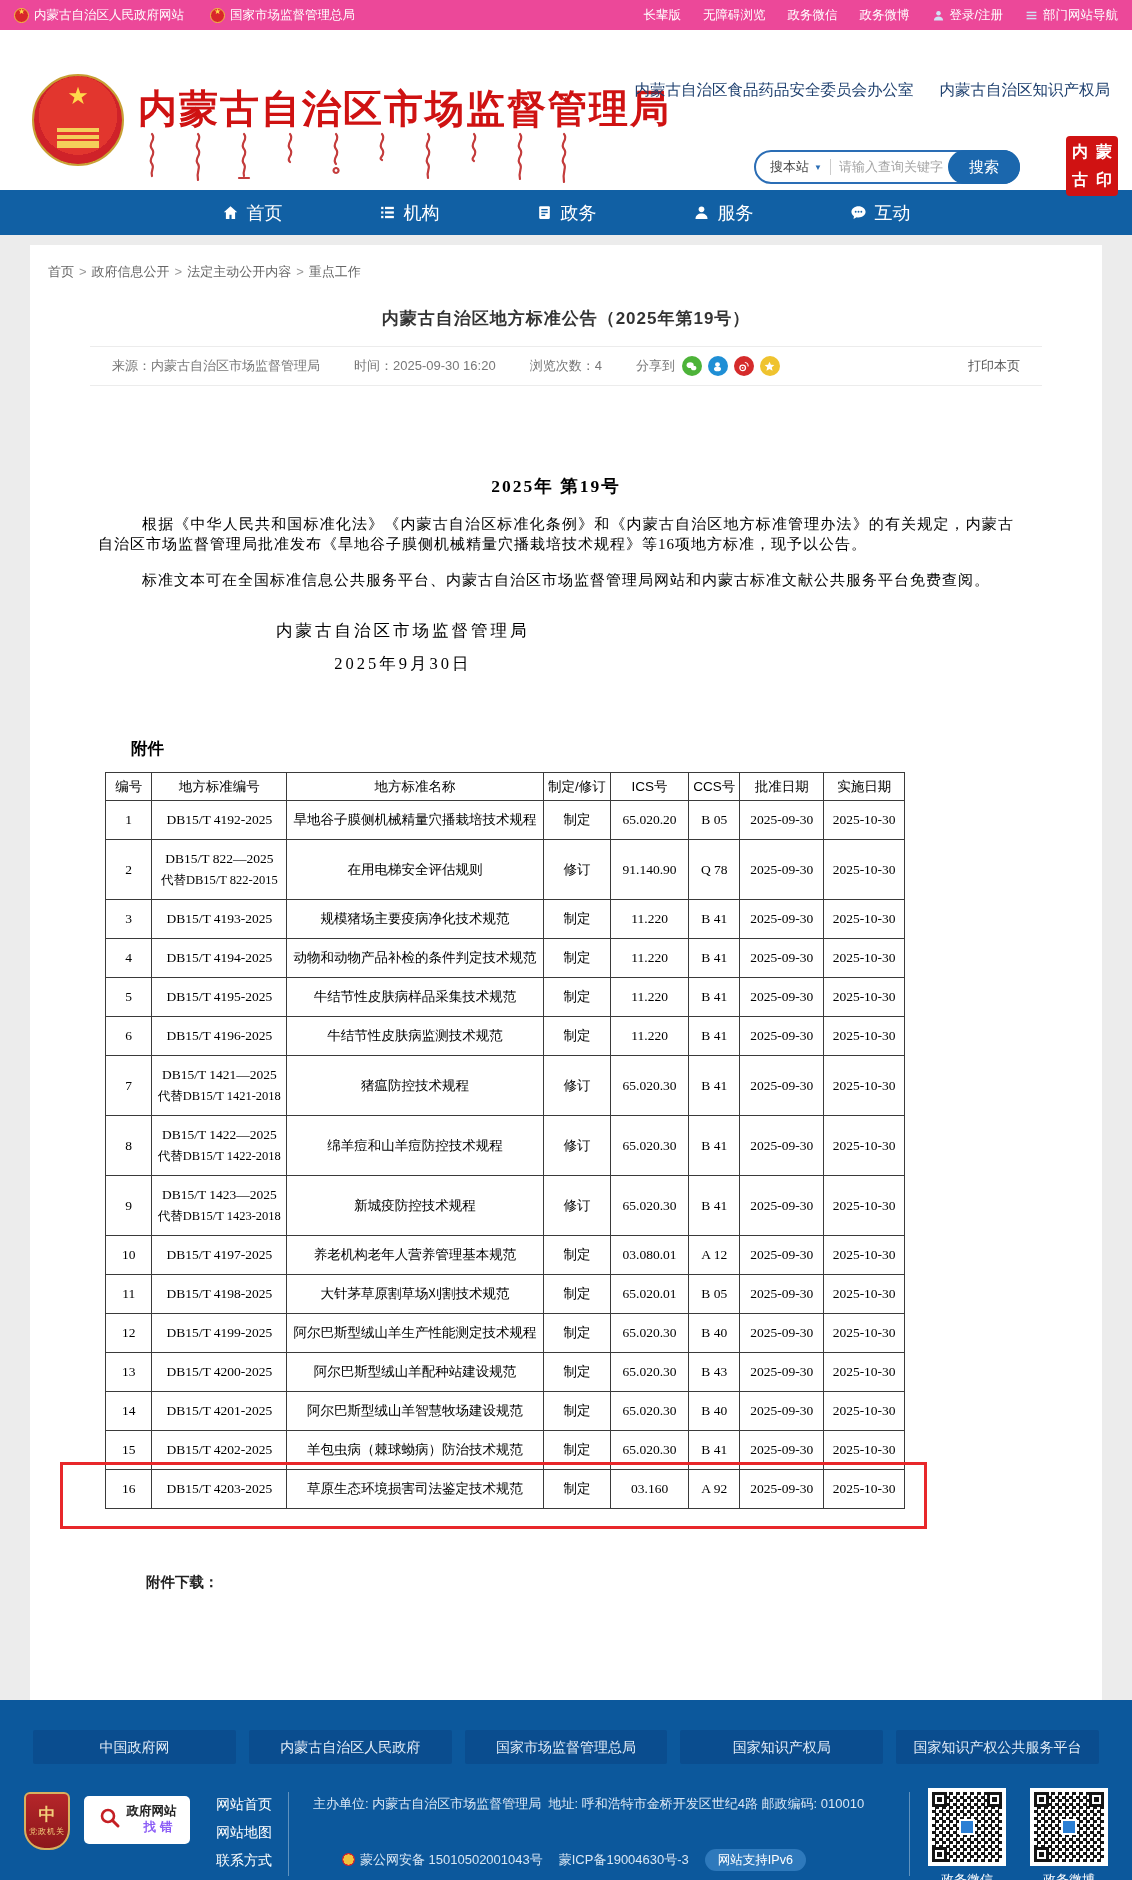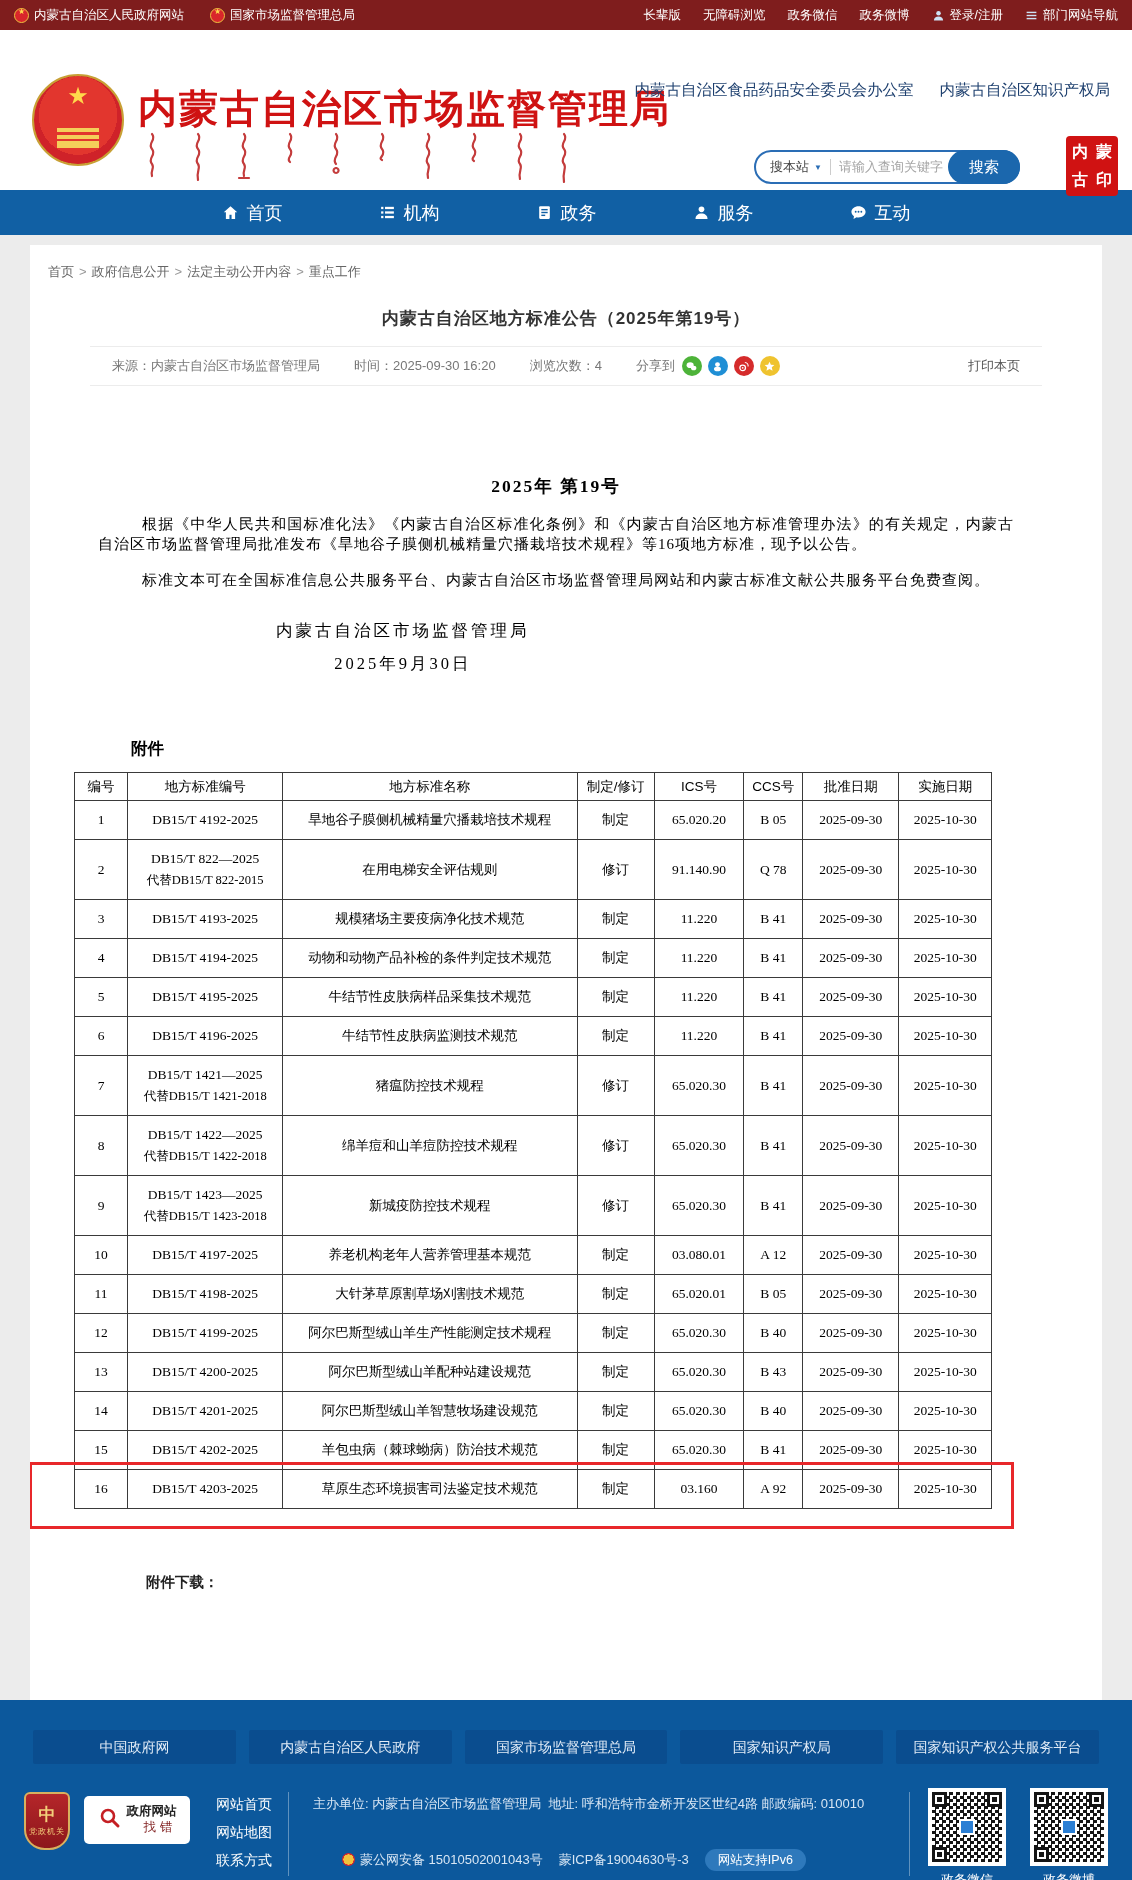--- a/index.html
+++ b/index.html
@@ -1,20 +1,20 @@
 <!DOCTYPE html>
 <html><head>
 <meta charset="utf-8">
 <style>
   html,body{margin:0;padding:0;}
   body{width:1132px;height:1880px;overflow:hidden;background:#ececec;
        font-family:"Liberation Sans",sans-serif;-webkit-font-smoothing:antialiased;}
 
   
-  .topbar{height:30px;background:#7f1d1d;display:flex;align-items:center;
+  .topbar{height:30px;background:#ec4899;display:flex;align-items:center;
           justify-content:space-between;padding:0 14px;box-sizing:border-box;
           color:#fff;font-size:12.5px;}
   .topbar-left,.topbar-right{display:flex;align-items:center;}
   .topbar-left .tb-link{margin-right:26px;}
   .topbar-right .tb-link{margin-left:22px;}
   .tb-link{display:flex;align-items:center;gap:5px;cursor:pointer;white-space:nowrap;}
   .mini-emblem{width:15px;height:15px;border-radius:50%;background:#d9262b;
                border:1.5px solid #eec23f;position:relative;display:inline-block;box-sizing:border-box;}
   .mini-emblem::after{content:"★";position:absolute;left:0;right:0;top:-2px;text-align:center;
                       font-size:8px;color:#ffd94d;}
@@ -68,21 +68,21 @@
 
   .article{margin:0 68px;width:916px;font-family:"Liberation Serif",serif;color:#000;}
   .doc-no{margin-top:88px;text-align:center;font-size:17.5px;font-weight:bold;letter-spacing:2px;}
   .article p{margin:16px 0 0;font-size:15px;line-height:20px;letter-spacing:1px;
              text-indent:44px;text-align:justify;}
   .signature{margin:24px 0 0 178px;display:inline-block;text-align:center;
              font-size:16.5px;letter-spacing:3px;line-height:33px;}
   .attach-label{margin:58px 0 0 33px;font-size:16.5px;font-weight:bold;}
 
   
-  .table-wrap{position:relative;margin:12px 0 0 44px;width:918px;}
+  .table-wrap{position:relative;margin:12px 0 0 75px;width:800px;}
   table{border-collapse:collapse;width:100%;table-layout:fixed;}
   th,td{border:1px solid #3a3a3a;text-align:center;vertical-align:middle;}
   th{height:27px;font-size:13.5px;font-weight:normal;font-family:"Liberation Sans",sans-serif;padding:0 2px;}
   td{padding:10px 4px;font-family:"Liberation Serif",serif;font-size:13.5px;line-height:18px;}
   td .code-note{font-size:12.5px;margin-top:3px;}
   .hl-box{position:absolute;left:-45px;right:-22px;bottom:-20px;height:61px;
           border:3px solid #e8272a;pointer-events:none;}
 
   
   .download{margin-left:116px;}
@@ -96,21 +96,21 @@
   .f-bottom{margin-top:24px;display:flex;align-items:flex-start;padding:0 24px;color:#d8e6f4;}
   .badge-party{width:46px;height:58px;margin-top:4px;background:linear-gradient(#b5262a,#8c171b);
                border:2px solid #d8b05e;border-radius:6px 6px 45% 45%/6px 6px 35% 35%;
                display:flex;flex-direction:column;align-items:center;justify-content:center;
                color:#f3cf7a;box-sizing:border-box;cursor:pointer;}
   .bp-glyph{font-size:17px;font-weight:bold;line-height:1;}
   .bp-text{font-size:8px;letter-spacing:1px;margin-top:3px;white-space:nowrap;}
   .badge-finder{width:106px;height:48px;margin:8px 0 0 14px;background:#fff;border-radius:5px;
                 display:flex;align-items:center;justify-content:center;gap:5px;cursor:pointer;}
   .bf-txt{display:flex;flex-direction:column;line-height:1.25;font-size:12.5px;align-items:flex-end;}
-  .bf-txt b{color:#222;} .bf-txt i{color:#7f1d1d;font-style:normal;font-weight:normal;letter-spacing:4px;margin-left:16px;}
+  .bf-txt b{color:#222;} .bf-txt i{color:#8b5cf6;font-style:normal;font-weight:bold;letter-spacing:4px;margin-left:16px;}
   .f-quick{margin:2px 0 0 26px;font-size:14px;line-height:28px;color:#fff;}
   .f-quick div{cursor:pointer;white-space:nowrap;}
   .f-div{width:1px;align-self:stretch;background:rgba(255,255,255,.35);margin:4px 16px 0;height:84px;}
   .f-info{flex:1;font-size:13px;line-height:28px;margin-top:2px;white-space:nowrap;overflow:hidden;}
   .f-line{white-space:pre-wrap;margin-left:8px;}
   .beian-icon{display:inline-block;width:13px;height:13px;border-radius:50%;vertical-align:-2px;
               background:radial-gradient(circle,#f0c33c 0 55%,#d9262b 56% 100%);margin-right:5px;}
   .ipv6{display:inline-block;background:#2e79bc;color:#fff;border-radius:12px;padding:0 13px;
         margin-left:16px;font-size:12.5px;line-height:22px;}
   .f-qrs{display:flex;gap:24px;margin-left:2px;}

